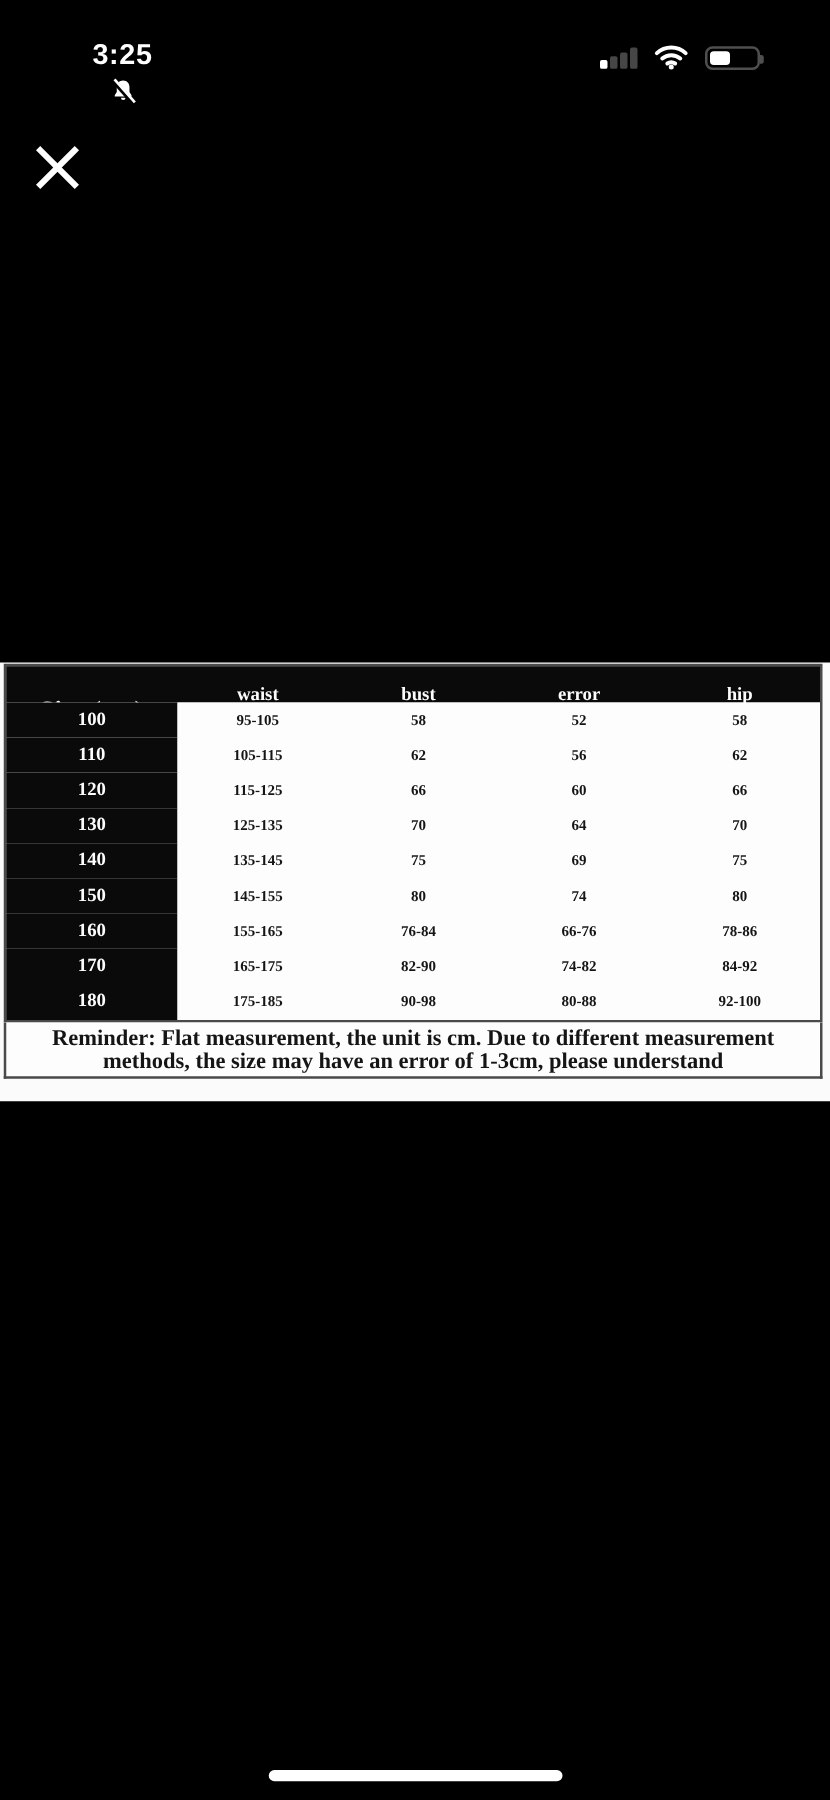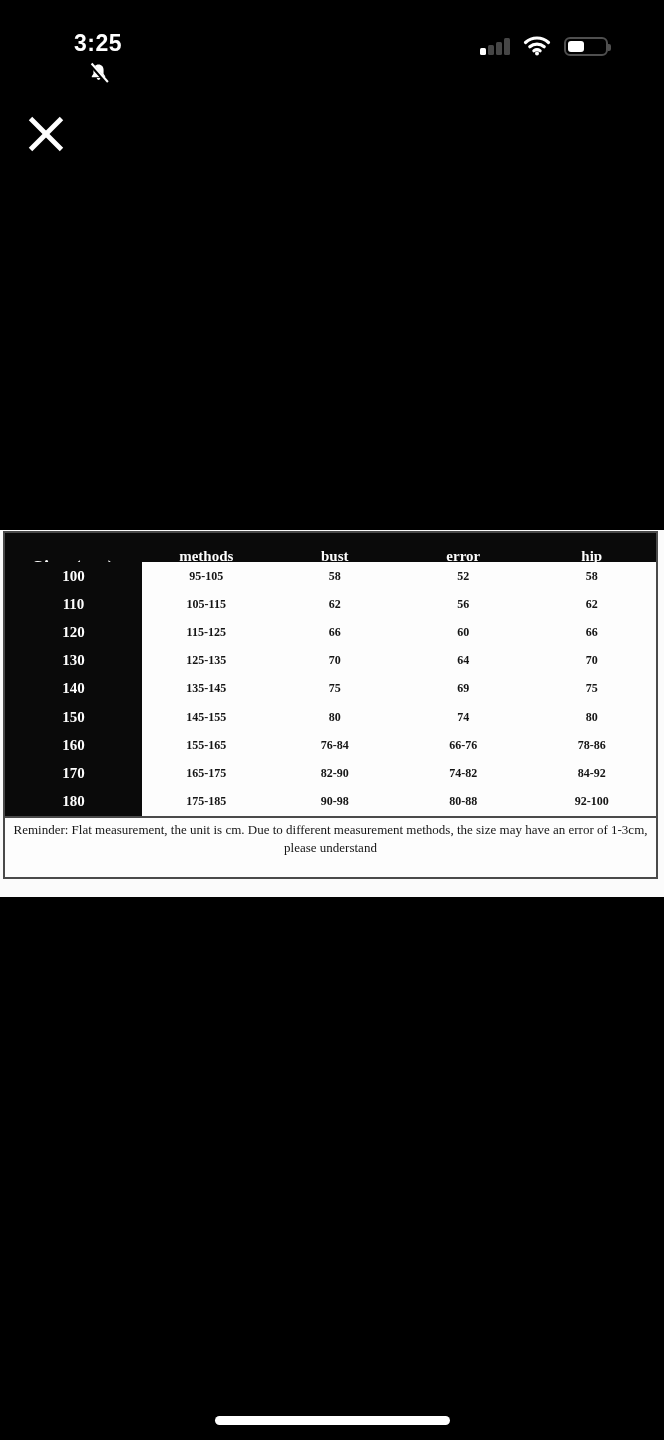--- a/index.html
+++ b/index.html
@@ -37,23 +37,23 @@
   .chart-frame{border:2px solid #4a4a4a;}
   .thead,.trow{display:grid;grid-template-columns:137px 1fr 1fr 1fr 1fr;}
   .thead{background:#0a0a0a;height:29px;}
   .hcell{display:flex;align-items:center;justify-content:center;color:#fdfdfd;font-weight:700;font-size:15px;}
   .hcell.size-h{font-size:20px;font-weight:600;letter-spacing:.5px;margin-top:24px;}
   .trow{height:28.2px;}
   .cell{display:flex;align-items:center;justify-content:center;font-weight:700;font-size:12px;color:#151515;background:#fdfdfd;}
   .cell.size-cell{background:#0a0a0a;color:#fdfdfd;font-size:15px;}
   .reminder{
     border:2px solid #4a4a4a;border-top:0;background:#fdfdfd;
-    min-height:39px;box-sizing:border-box;padding:3px 8px 20px;
+    min-height:39px;box-sizing:border-box;padding:3px 8px 4px;
     display:flex;align-items:center;justify-content:center;text-align:center;
-    font-weight:400;font-size:13px;line-height:18px;color:#151515;
+    font-weight:700;font-size:18px;line-height:18px;color:#151515;
   }
 
   
   .home-indicator{position:absolute;left:215px;top:1416px;width:235px;height:9px;border-radius:5px;background:#fff;}
 </style>
 </head>
 <body>
 
 <div class="screen">
 
@@ -93,21 +93,21 @@
     <svg viewBox="0 0 34 34" width="36" height="36">
       <line x1="4" y1="4" x2="30" y2="30" stroke="#fff" stroke-width="4.6" stroke-linecap="square"></line>
       <line x1="30" y1="4" x2="4" y2="30" stroke="#fff" stroke-width="4.6" stroke-linecap="square"></line>
     </svg>
   </button>
 
   <div class="size-chart">
     <div class="chart-frame">
       <div class="thead">
         <div class="hcell size-h">Size (cm)</div>
-        <div class="hcell">methods</div>
+        <div class="hcell">waist</div>
         <div class="hcell">bust</div>
         <div class="hcell">error</div>
         <div class="hcell">hip</div>
       </div>
       <div class="tbody">
           <div class="trow">
             <div class="cell size-cell">100</div>
             <div class="cell">95-105</div>
             <div class="cell">58</div>
             <div class="cell">52</div>

